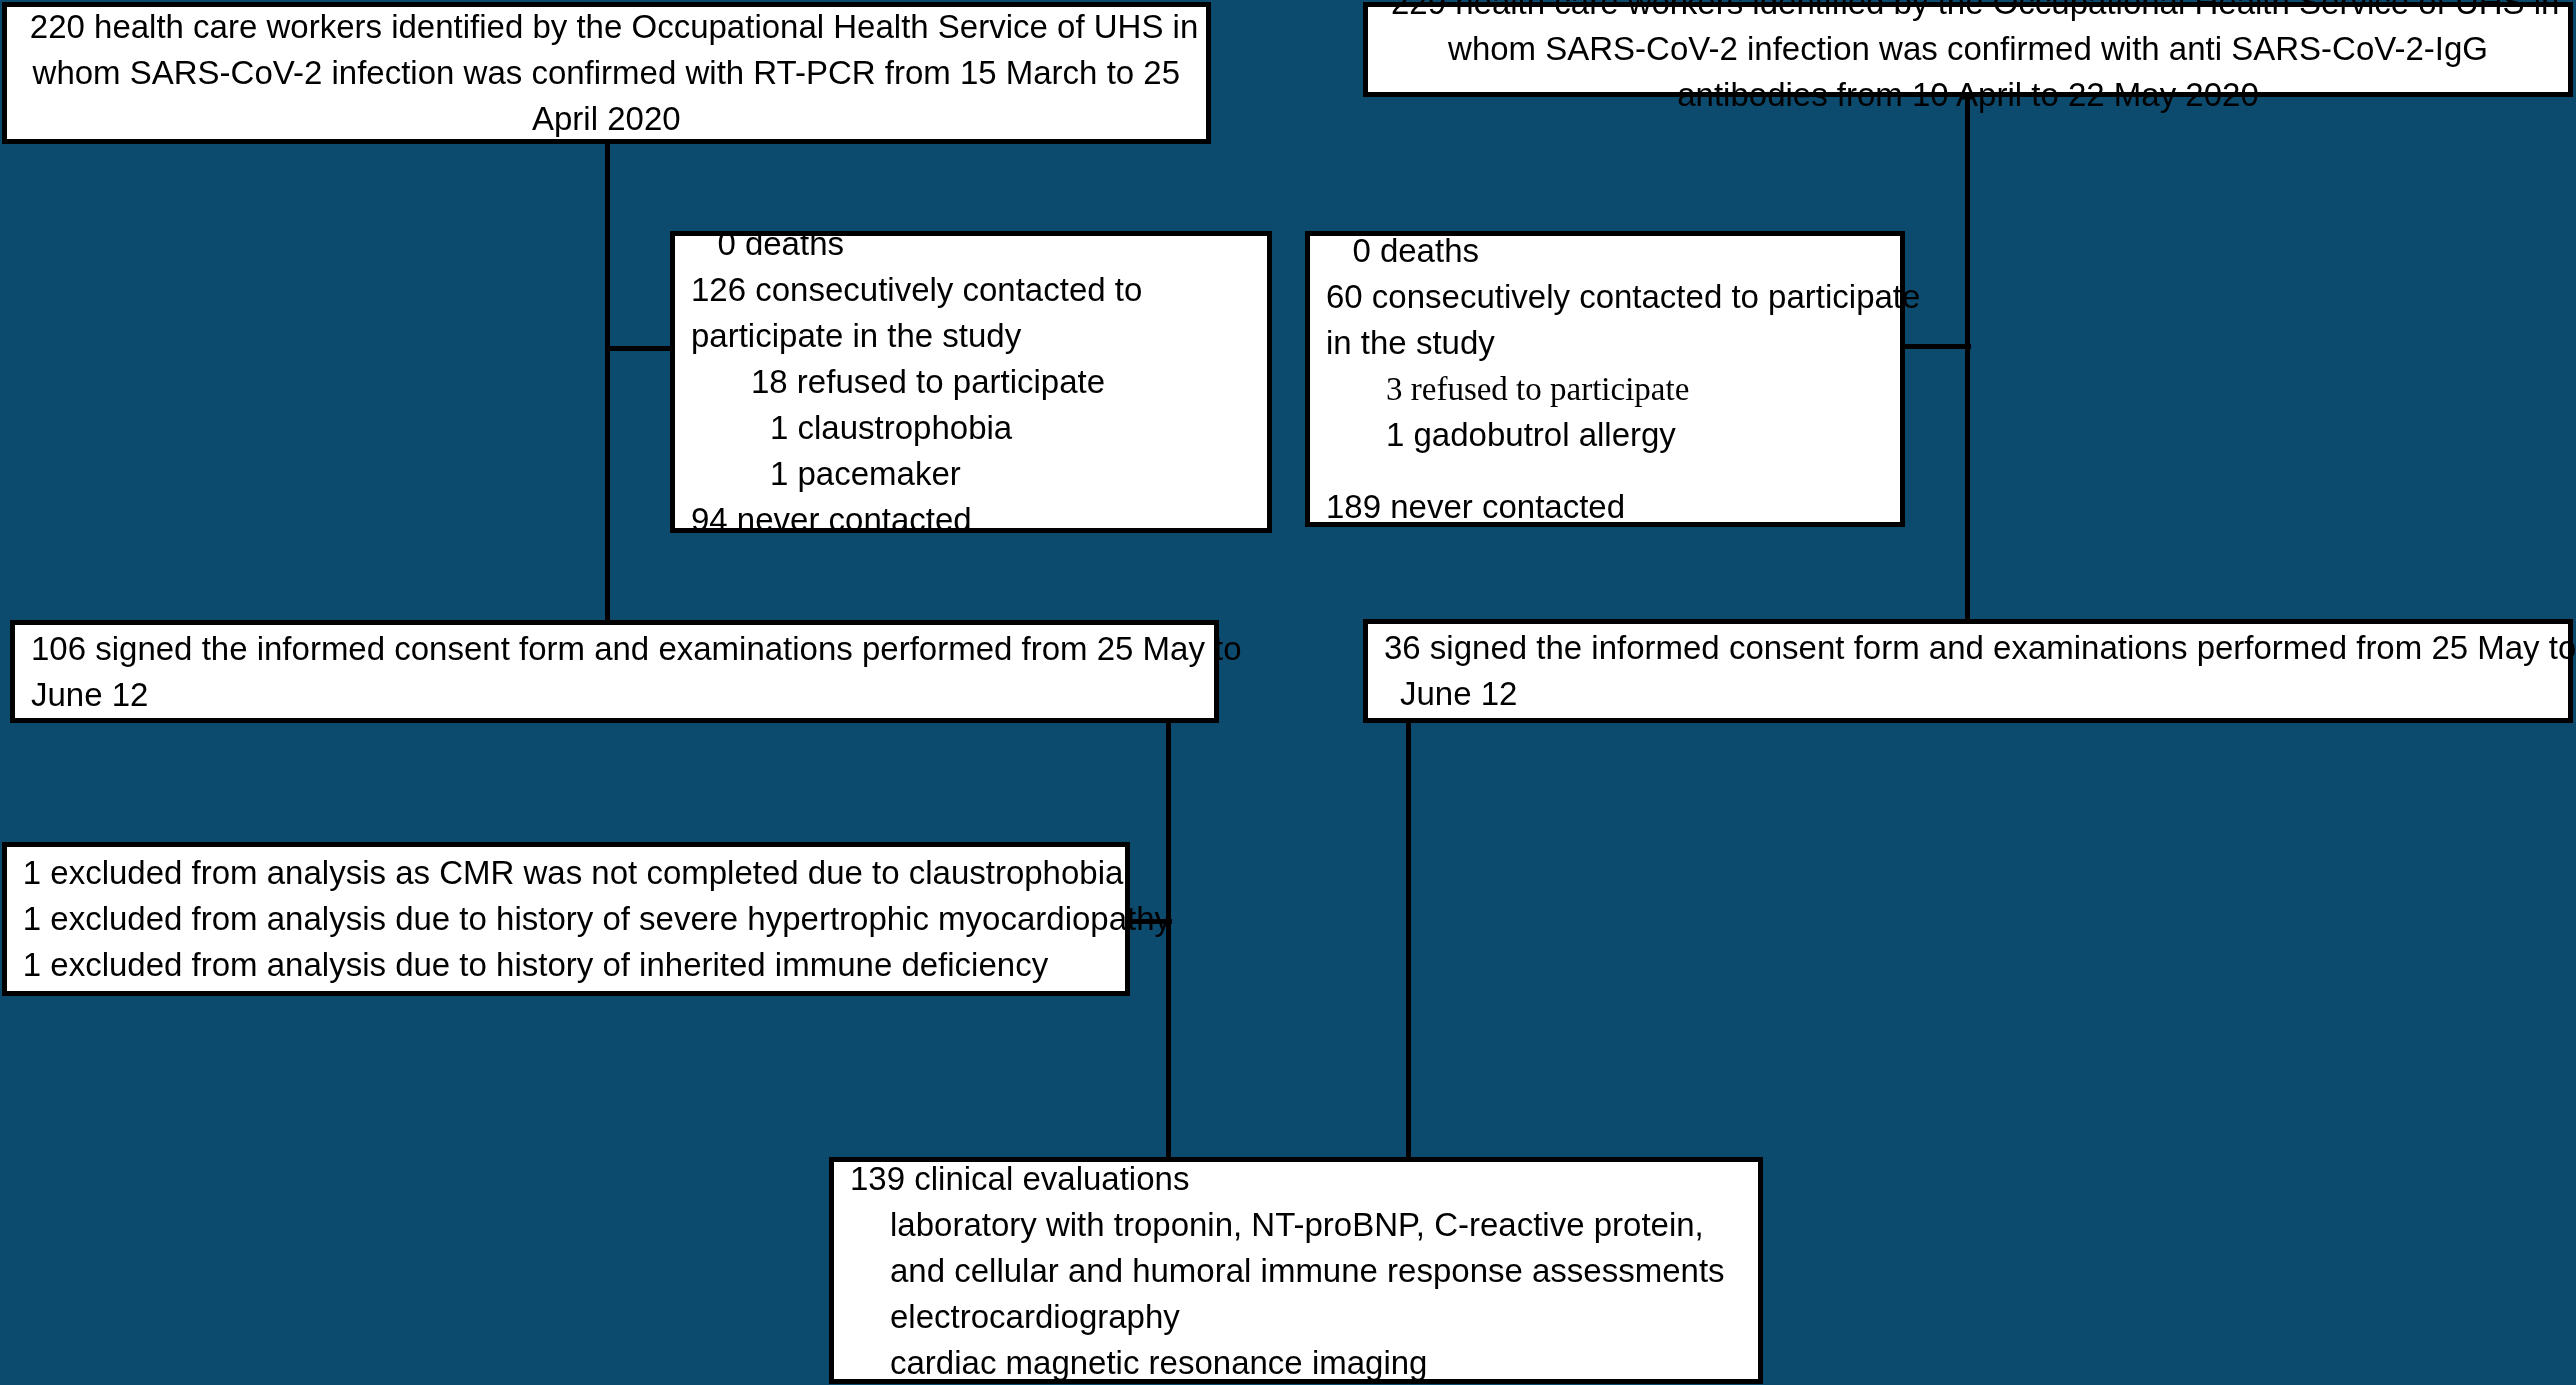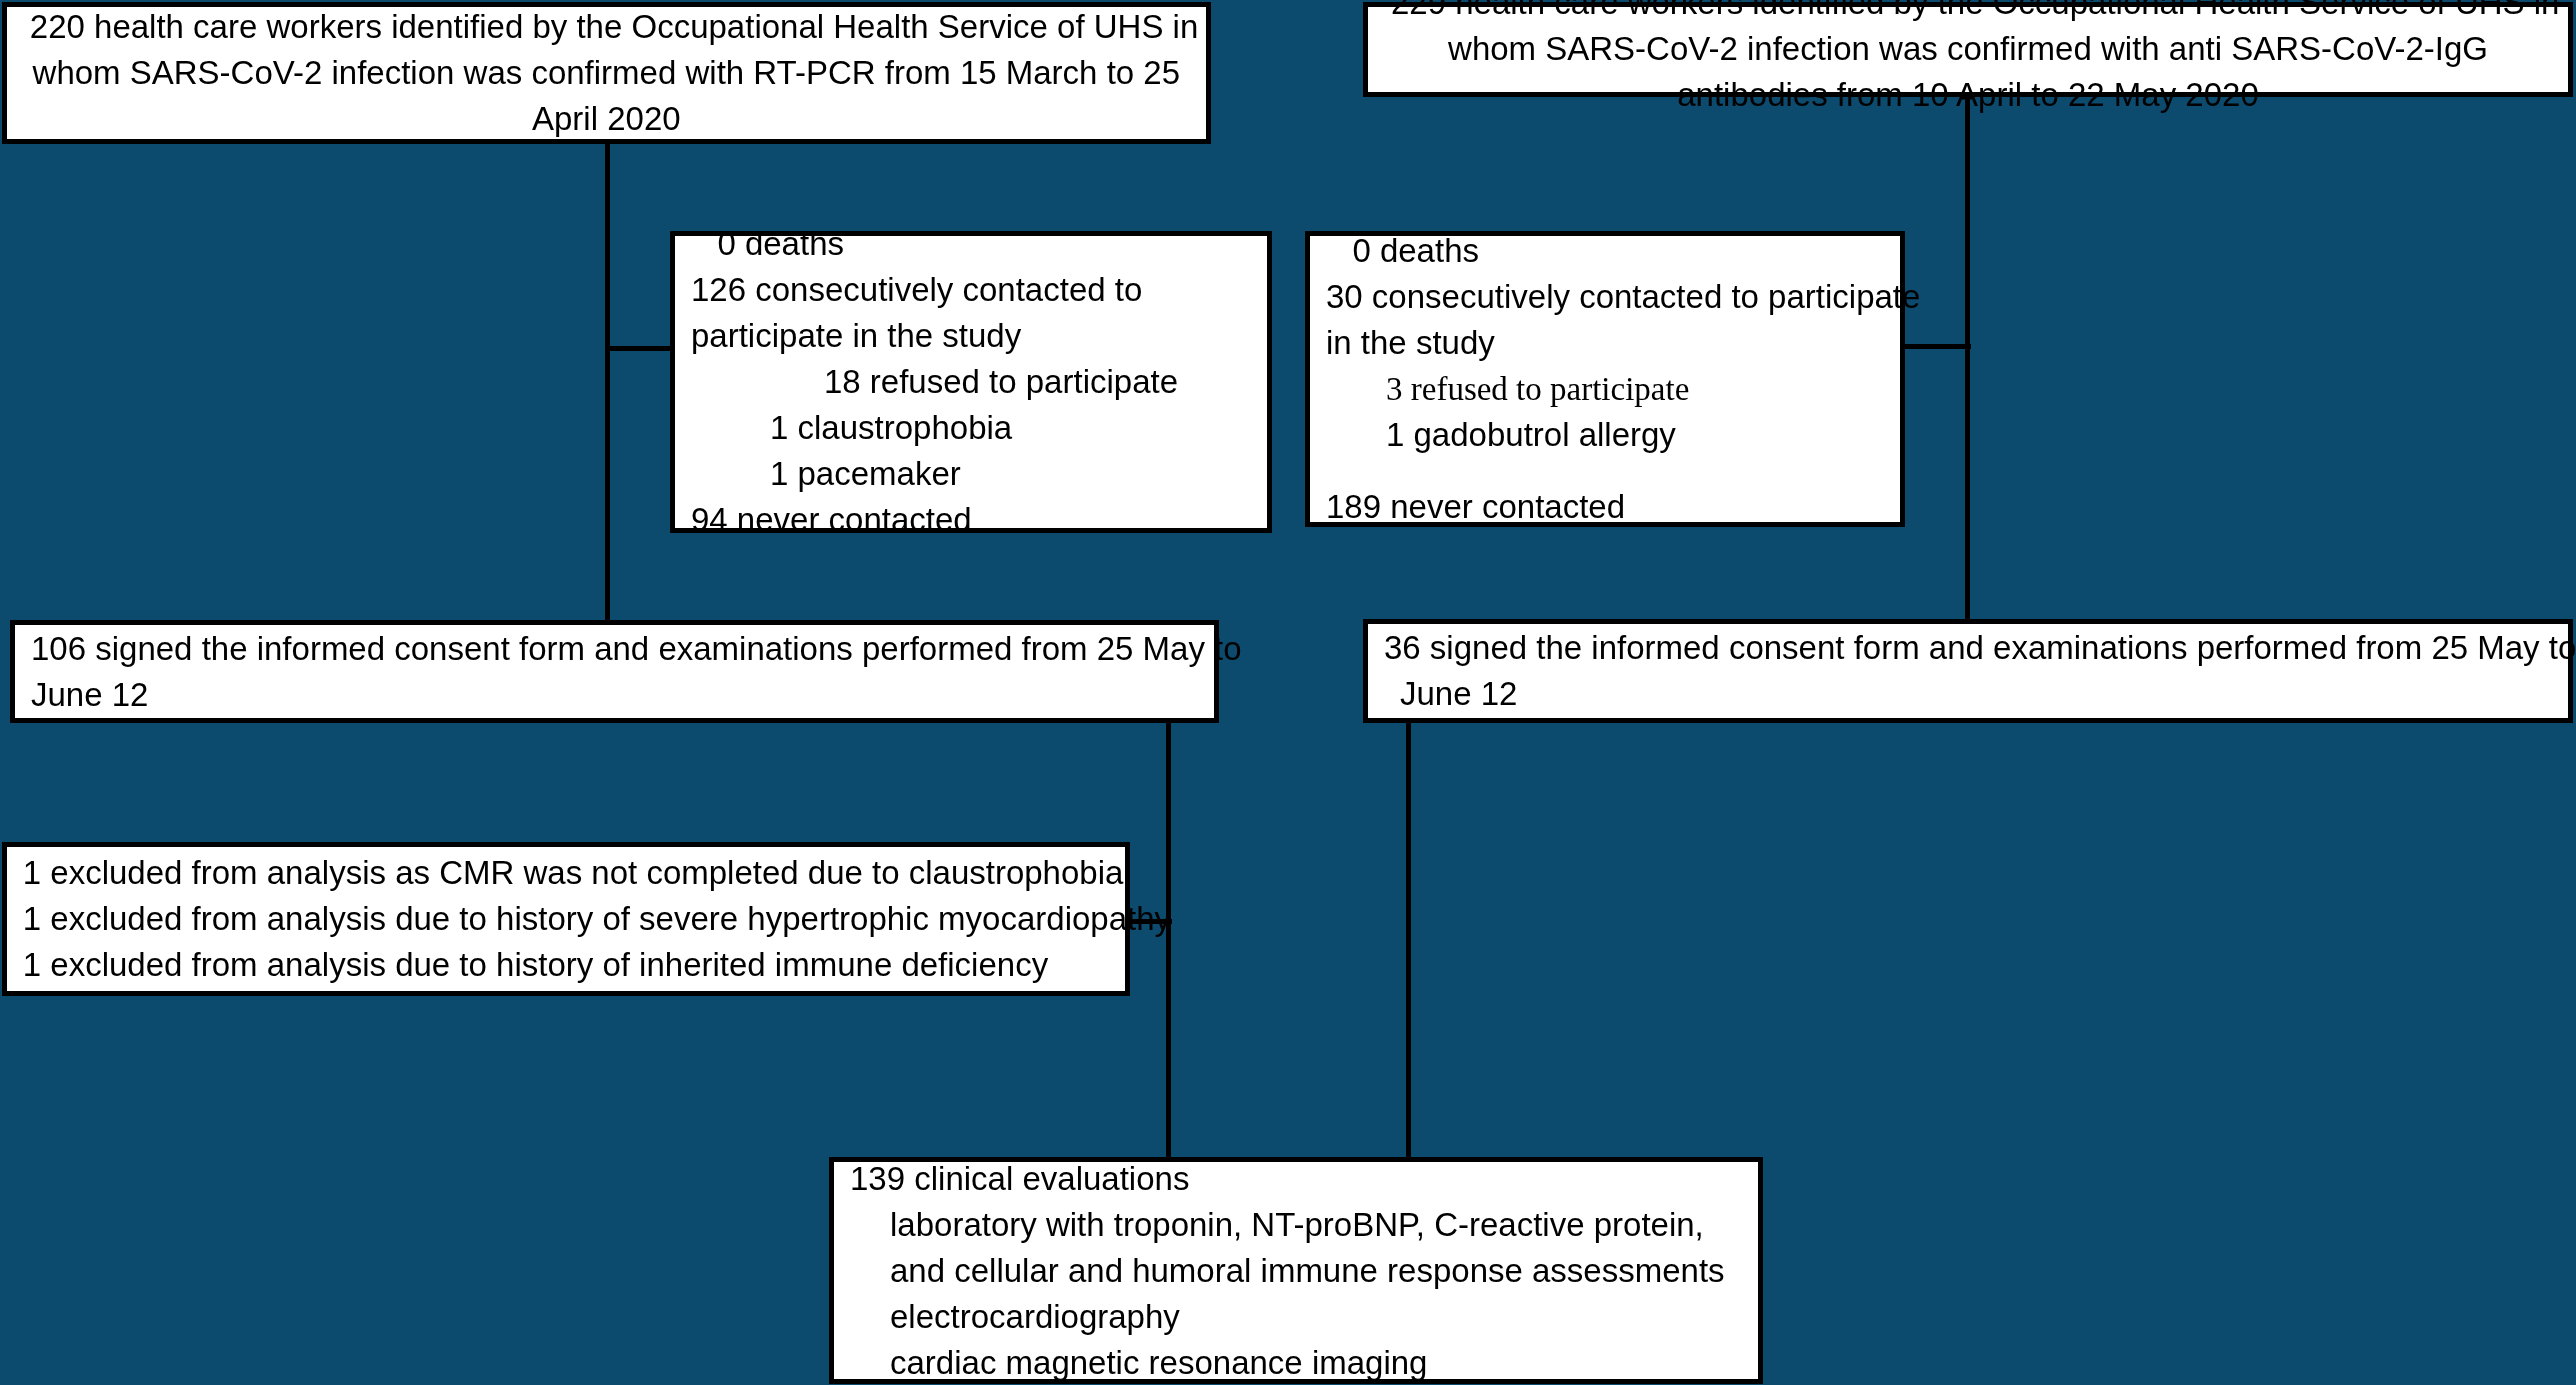--- a/index.html
+++ b/index.html
@@ -77,31 +77,31 @@
       <div class="line">whom SARS-CoV-2 infection was confirmed with anti SARS-CoV-2-IgG</div>
       <div class="line">antibodies from 10 April to 22 May 2020</div>
     </div>
   </div>
 
   <div class="box" style="left:670px; top:231px; width:602px; height:302px;">
     <div class="box-inner">
       <div class="line" style="position:static; padding-left:26.4px;">0 deaths</div>
       <div class="line" style="position:static; padding-left:0px;">126 consecutively contacted to</div>
       <div class="line" style="position:static; padding-left:0px;">participate in the study</div>
-      <div class="line" style="position:static; padding-left:60px;text-align:center;">18 refused to participate</div>
+      <div class="line" style="position:static; padding-left:60px;">18 refused to participate</div>
       <div class="line" style="position:static; padding-left:79px;">1 claustrophobia</div>
       <div class="line" style="position:static; padding-left:79px;">1 pacemaker</div>
       <div class="line" style="position:static; padding-left:0px;">94 never contacted</div>
     </div>
   </div>
 
   <div class="box" style="left:1305px; top:231px; width:600px; height:296px;">
     <div class="box-inner">
       <div class="line" style="position:static; padding-left:26.4px;">0 deaths</div>
-      <div class="line" style="position:static; padding-left:0px;">30 consecutively contacted to participate</div>
+      <div class="line" style="position:static; padding-left:0px;">60 consecutively contacted to participate</div>
       <div class="line" style="position:static; padding-left:0px;">in the study</div>
       <div class="line" style="position:static; padding-left:60px;font-family:Liberation Serif, serif;">3 refused to participate</div>
       <div class="line" style="position:static; padding-left:60px;">1 gadobutrol allergy</div>
       <div class="line" style="position:static; padding-left:0px; height:26.4px;"></div>
       <div class="line" style="position:static; padding-left:0px;">189 never contacted</div>
     </div>
   </div>
 
   <div class="box" style="left:10px; top:620px; width:1209px; height:103px;">
     <div class="box-inner">

